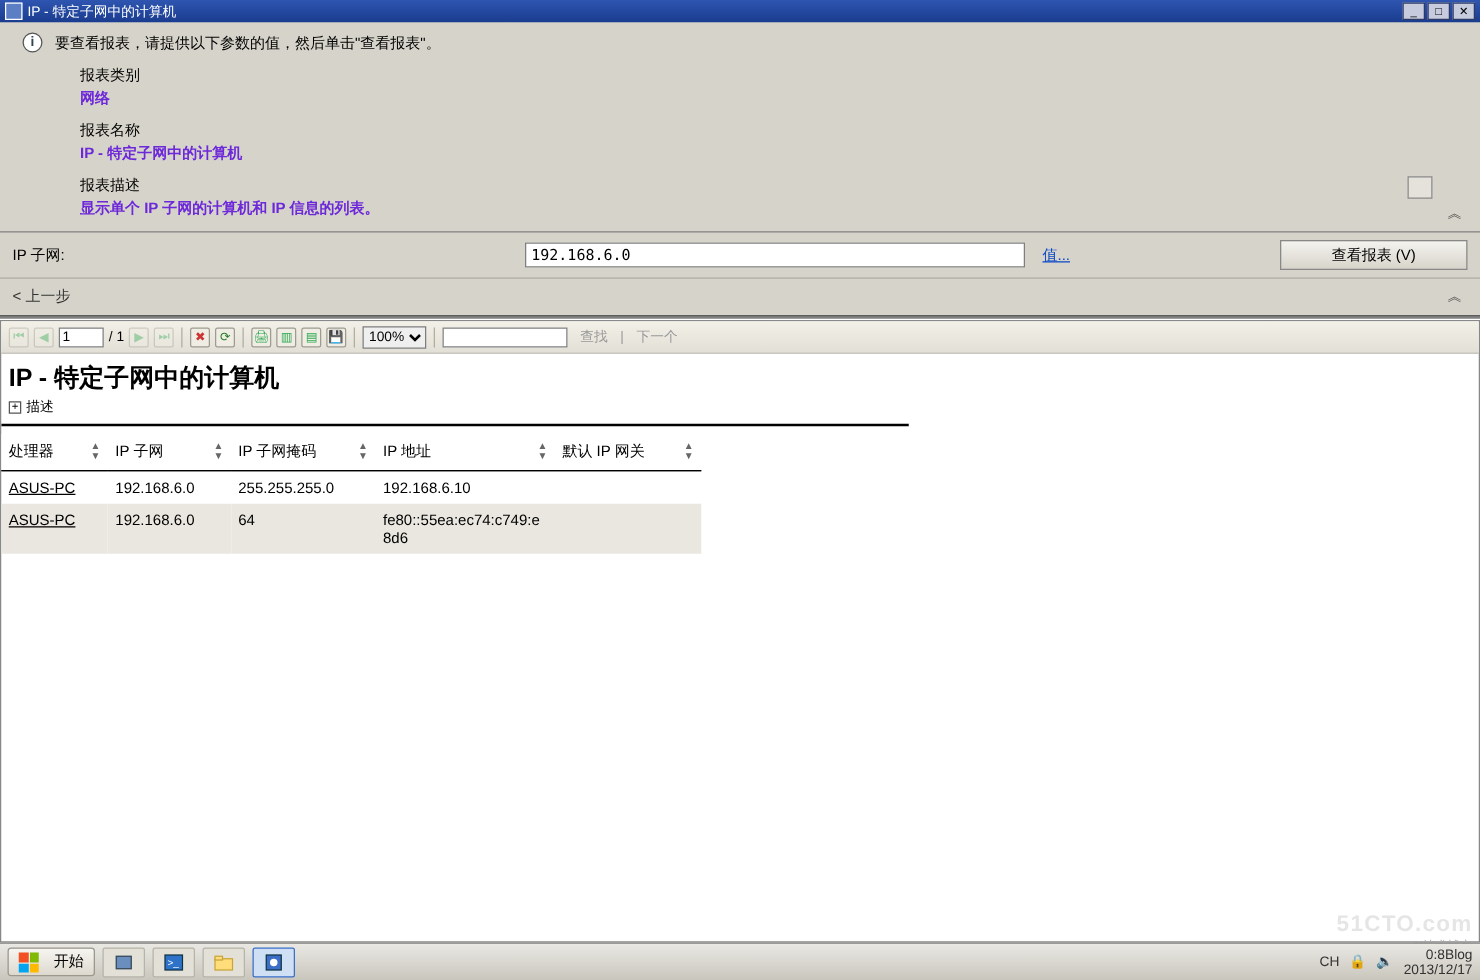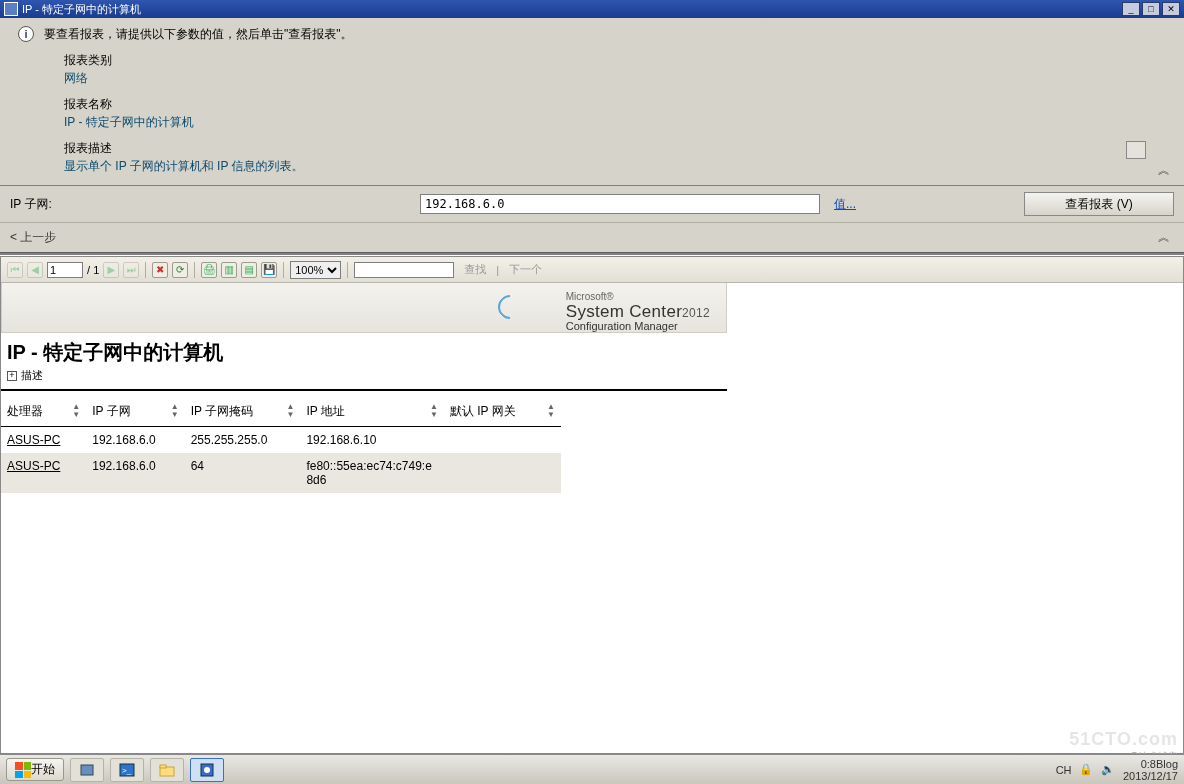--- a/index.html
+++ b/index.html
@@ -9,21 +9,21 @@
   .titlebar { height:18px; background:linear-gradient(to bottom,#2E55B0,#1A3C8F); display:flex; align-items:center; color:#fff; font-size:11px; padding:0 4px; }
   .titlebar .icon { width:14px; height:14px; background:#5B7EC5; border:1px solid #fff; margin-right:4px; display:inline-block;}
   .titlebar .wincontrols { margin-left:auto; display:flex; gap:2px;}
   .titlebar .wc { width:18px; height:14px; background:#C6CCDD; border:1px solid #2D3A66; color:#000; font-size:9px; display:flex; align-items:center; justify-content:center; cursor:pointer;}
   
   .instr { background:#D6D4CA; padding:8px 18px 10px 18px; position:relative; font-size:12px; color:#000; }
   .instr .warn { display:flex; gap:10px; }
   .instr .info-icon { width:16px; height:16px; border-radius:50%; background:#fff; border:1px solid #555; color:#345; font-weight:bold; font-size:11px; display:flex; align-items:center; justify-content:center;}
   .instr .block { margin-left:46px; margin-top:8px; font-size:12px; line-height:18px;}
   .instr .lbl { color:#000;}
-  .instr .val { color:#0c4a6e;}
+  .instr .val { color:#6d28d9;font-weight:bold;}
   .chevrons { position:absolute; right:14px; bottom:6px; font-size:12px; color:#555; cursor:pointer;}
   .collapse-btn { position:absolute; right:38px; bottom:26px; width:20px; height:18px; border:1px solid #888; background:#E4E2DA; cursor:pointer;}
   
   .paramrow { background:#D6D4CA; border-top:1px solid #808080; display:flex; align-items:center; padding:6px 10px; font-size:12px; position:relative;}
   .paramrow .plbl { width:410px;}
   .paramrow input { width:400px; height:20px; border:1px solid #7E7E7E; background:#fff; font-size:12px; padding:0 4px; font-family:Consolas,monospace;}
   .paramrow .vlink { color:#0B47C9; text-decoration:underline; margin-left:14px; cursor:pointer;}
   .paramrow .viewbtn { margin-left:auto; width:150px; height:24px; border:1px solid #888; background:linear-gradient(#F4F3EE,#D7D4CB); cursor:pointer; font-size:12px;}
   
   .backrow { background:#D6D4CA; border-top:1px solid #B0ADA3; padding:6px 10px; font-size:12px; color:#333; position:relative;}
@@ -59,21 +59,21 @@
   .rtitle .plus { width:10px; height:10px; border:1px solid #555; display:flex; align-items:center; justify-content:center; font-size:9px; line-height:1;}
   
   table.data { border-collapse:collapse; width:560px; margin-top:6px; font-size:12px;}
   table.data th { background:#fff; text-align:left; padding:6px 6px; border-bottom:1px solid #000; font-weight:normal; position:relative; white-space:nowrap;}
   table.data th .sort { float:right; font-size:8px; line-height:8px; color:#666; display:flex; flex-direction:column; gap:0; margin-left:4px;}
   table.data td { padding:6px; vertical-align:top;}
   table.data tr.alt td { background:#E9E7DF;}
   table.data a { color:#000; text-decoration:underline; cursor:pointer;}
   
   .taskbar { height:30px; background:linear-gradient(#E9E8E3,#C9C6BD); border-top:1px solid #888; display:flex; align-items:center; padding:0 6px; gap:6px; font-size:12px; position:relative;}
-  .start { display:flex; align-items:flex-end; gap:0; padding:2px 8px; border:1px solid #9A978D; border-radius:3px; background:linear-gradient(#F6F5F0,#DDD9CF); cursor:pointer;}
+  .start { display:flex; align-items:flex-end; gap:12px; padding:2px 8px; border:1px solid #9A978D; border-radius:3px; background:linear-gradient(#F6F5F0,#DDD9CF); cursor:pointer;}
   .win-logo { width:16px; height:16px; display:grid; grid-template-columns:1fr 1fr; grid-template-rows:1fr 1fr; gap:1px;}
   .win-logo span:nth-child(1){background:#F25022;} .win-logo span:nth-child(2){background:#7FBA00;} .win-logo span:nth-child(3){background:#00A4EF;} .win-logo span:nth-child(4){background:#FFB900;}
   .tb-icon { width:34px; height:24px; border:1px solid #B6B3A8; border-radius:2px; background:#E3E0D7; display:flex; align-items:center; justify-content:center; cursor:pointer;}
   .tb-icon.active { border:1px solid #3A6EC7; background:#CFE0F4;}
   .tb-icon svg { width:16px; height:16px;}
   .tray { margin-left:auto; display:flex; align-items:center; gap:8px; font-size:11px; color:#333;}
   .watermark { position:absolute; right:6px; bottom:34px; font-size:18px; color:#ccc; font-weight:bold; letter-spacing:1px; pointer-events:none; opacity:.5;}
   .watermark2 { position:absolute; right:6px; bottom:20px; font-size:10px; color:#aaa; pointer-events:none;}
 </style>
 </head>
@@ -144,30 +144,20 @@
       <div class="rtb-icon">💾</div>
       <div class="sep"></div>
       <select><option>100%</option></select>
       <div class="sep"></div>
       <input class="find" style="">
       <span class="flink">查找</span>
       <span class="flink">|</span>
       <span class="flink">下一个</span>
     </div>
 
-    <div class="banner">
-      <div class="sc-logo">
-          <div class="sc-swirl"></div>
-        </div>
-      <div class="sc-text">
-        <div class="line1">Microsoft®</div>
-        <div class="line2"><span>System Center</span><span class="yr">2012</span></div>
-        <div class="line3">Configuration Manager</div>
-      </div>
-    </div>
 
     <div class="rtitle">
       <h2>IP - 特定子网中的计算机</h2>
       <div class="desc">
         <span class="plus">+</span>
         <span>描述</span>
       </div>
     </div>
 
     <table class="data">

